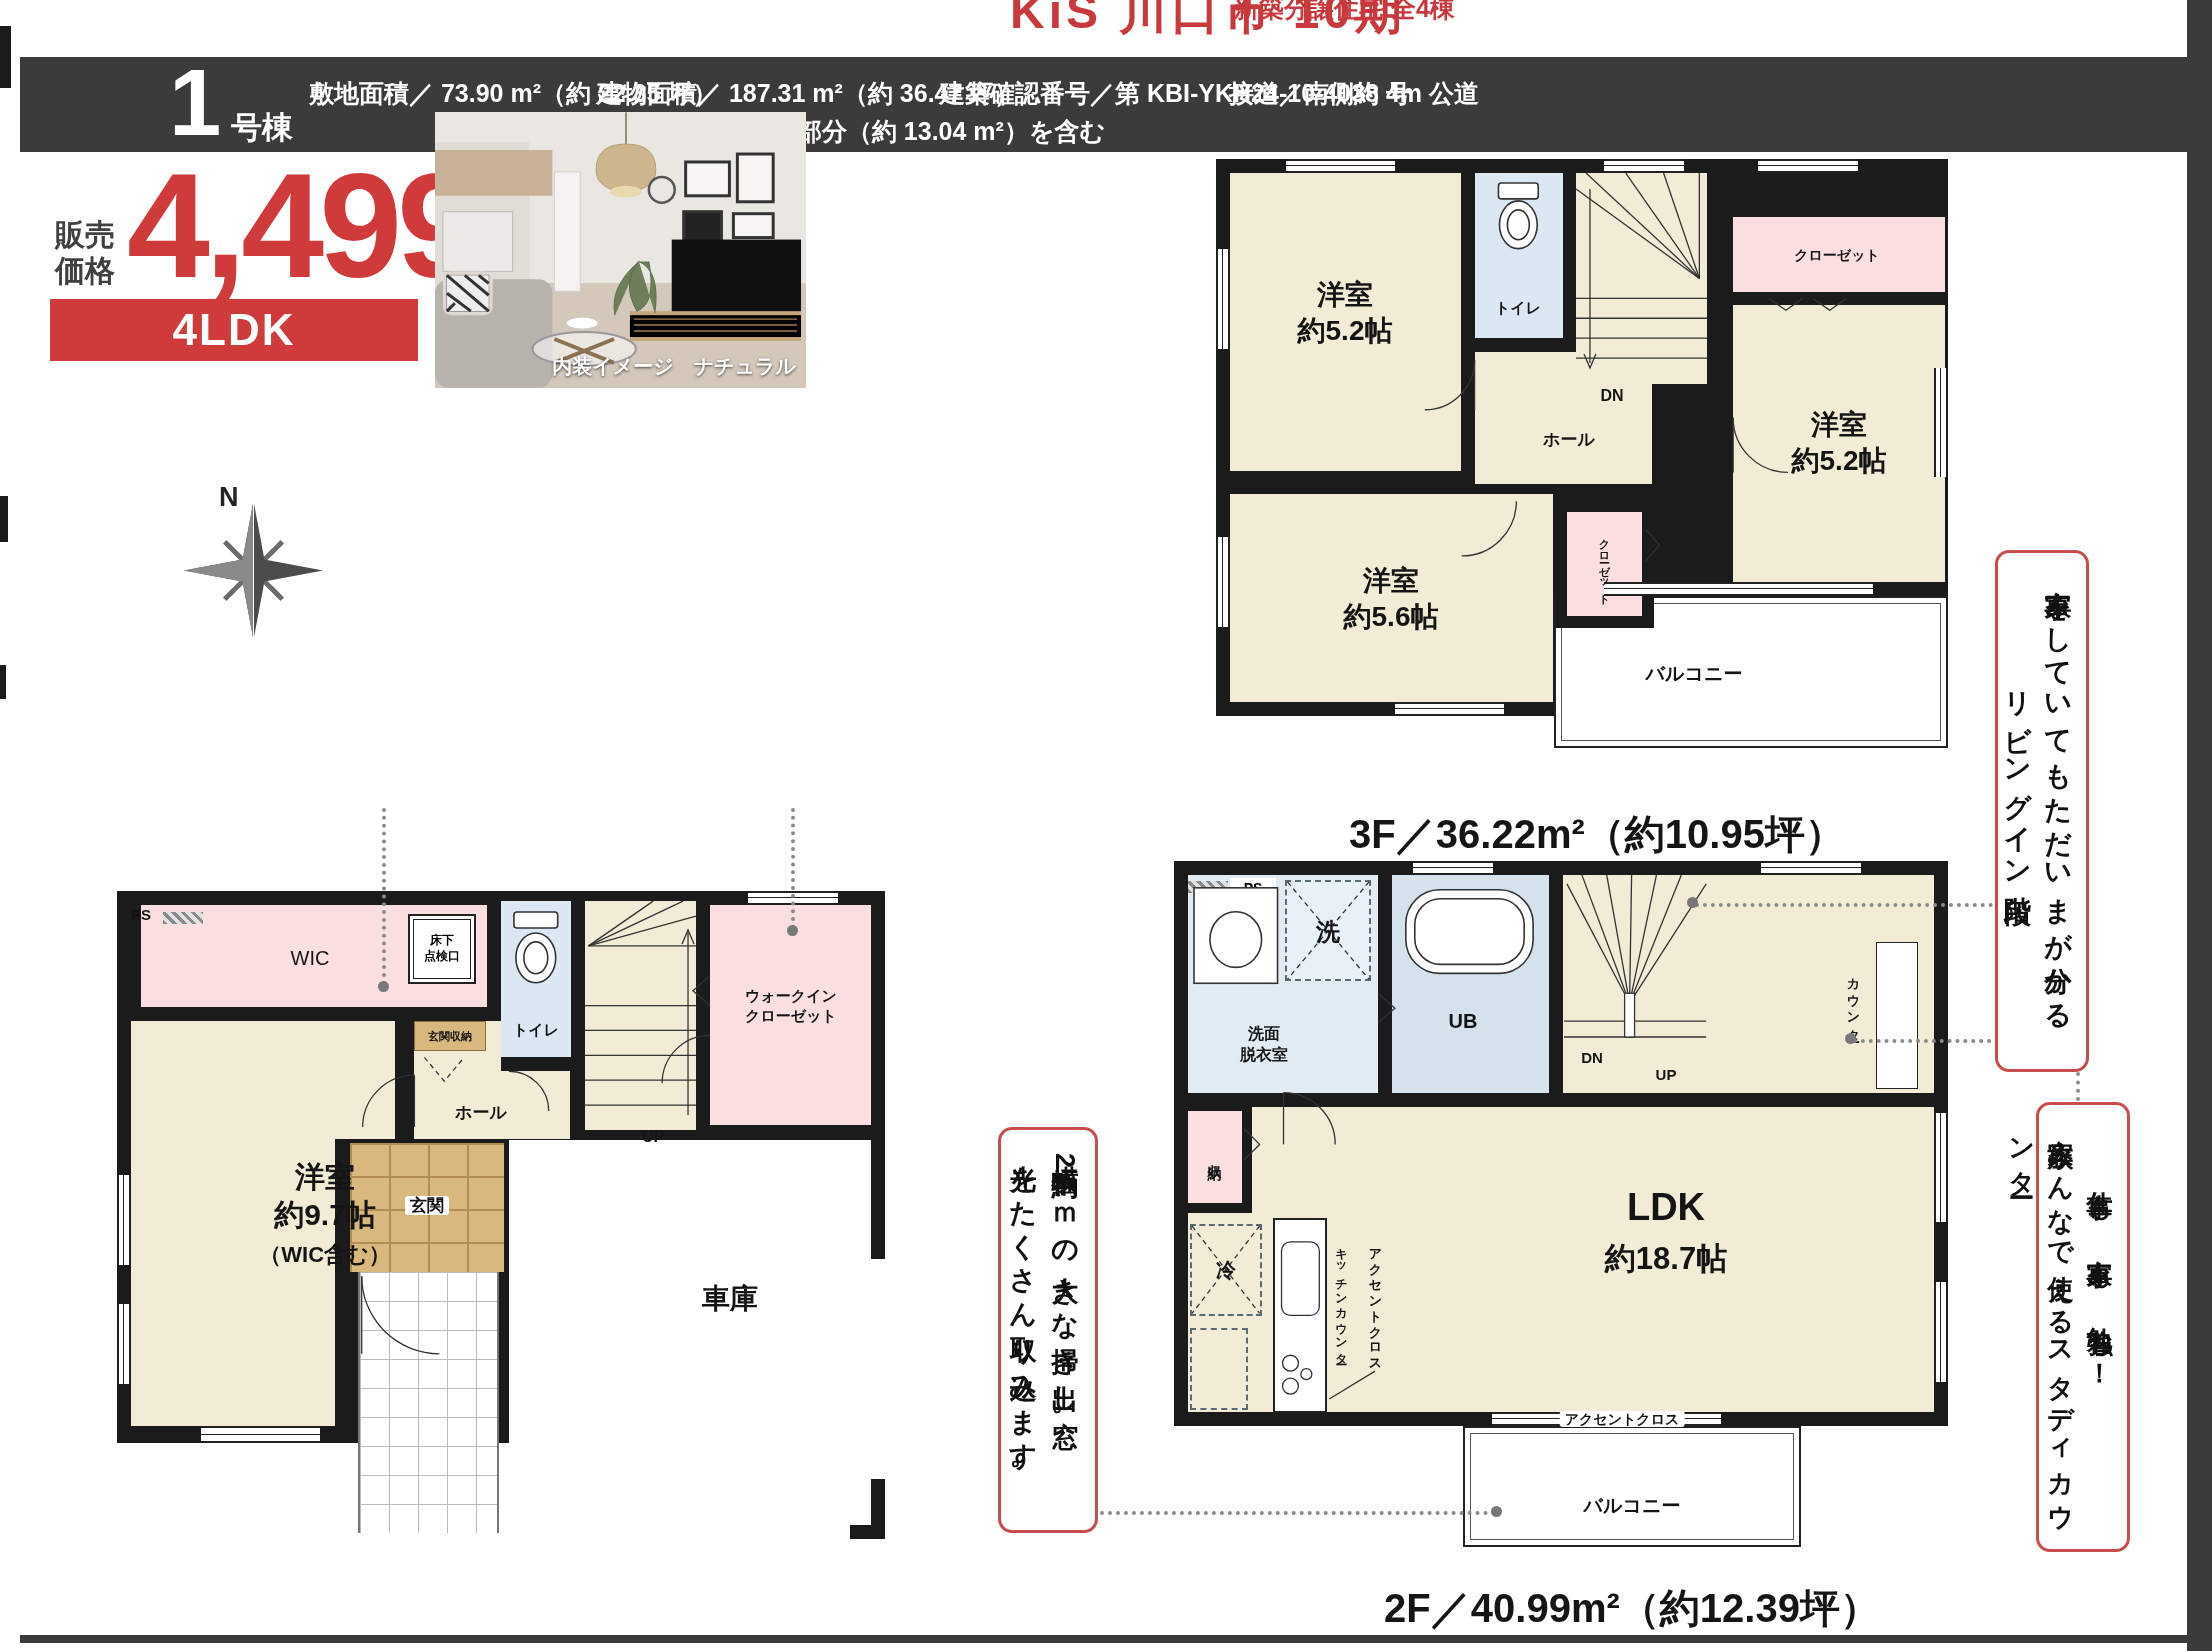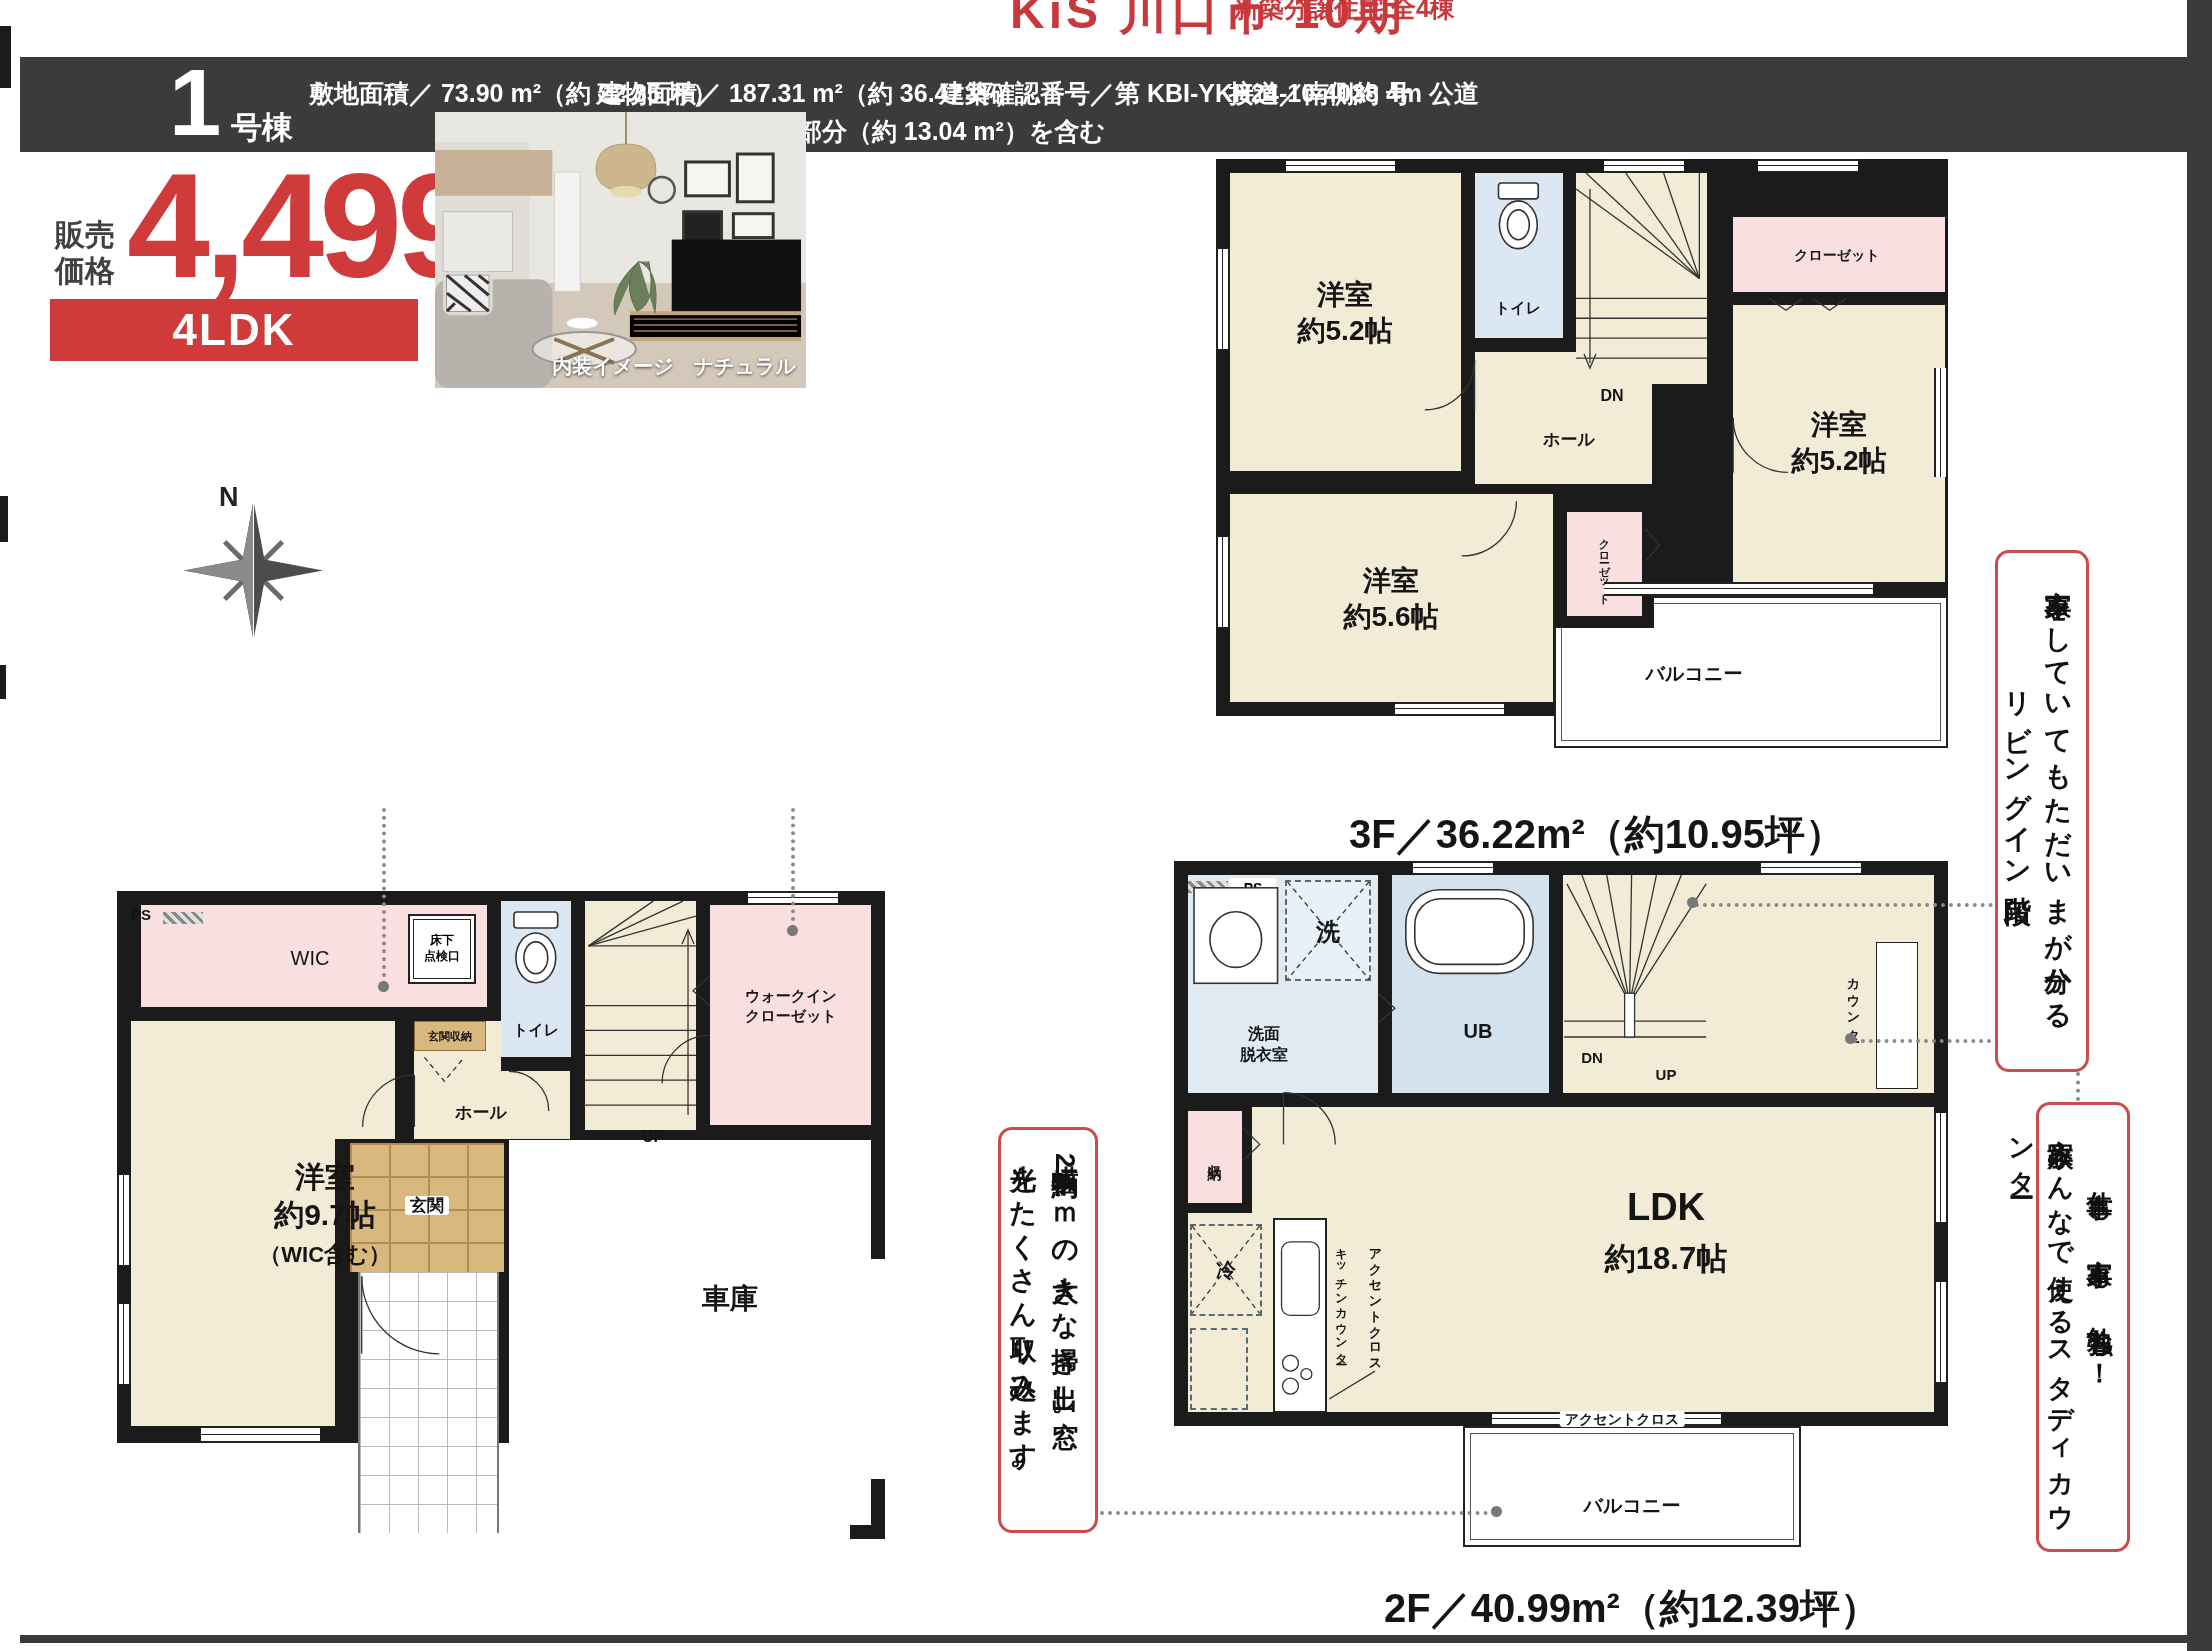--- a/index.html
+++ b/index.html
@@ -353,21 +353,21 @@
           <circle cx="127" cy="535" r="8" fill="#fff"></circle>
         <circle cx="143" cy="523" r="5.5" fill="#fff"></circle>
         <line x1="212" y1="520" x2="166" y2="548"></line>
       </g>
     </svg>
 
     <div class="lbl" style="left:164px;top:78px;font-size:24px;">洗</div>
     <div class="lbl" style="left:100px;top:191px;font-size:16px;">
       <span>洗面</span><br>
       <span>脱衣室</span></div>
-    <div class="lbl" style="left:299px;top:177px;font-size:20px;margin-left:15px;">UB</div>
+    <div class="lbl" style="left:299px;top:167px;font-size:20px;">UB</div>
     <div class="lbl" style="left:428px;top:204px;font-size:15px;">DN</div>
     <div class="lbl" style="left:502px;top:221px;font-size:15px;">UP</div>
     <div class="vlbl" style="left:689px;top:149px;font-size:13px;">カウンター</div>
     <div class="vlbl" style="left:51px;top:302px;font-size:14px;">収納</div>
     <div class="lbl" style="left:62px;top:416px;font-size:20px;">冷</div>
     <div class="vlbl" style="left:177px;top:446px;font-size:12px;letter-spacing:1px;">キッチンカウンター</div>
     <div class="vlbl" style="left:211px;top:448px;font-size:13px;letter-spacing:1px;">アクセントクロス</div>
     <div class="lbl" style="left:502px;top:378px;font-size:38px;line-height:1.3;">
       <span>LDK</span><br>
       <span style="font-size:31px;text-align:right;">約18.7帖</span></div>

